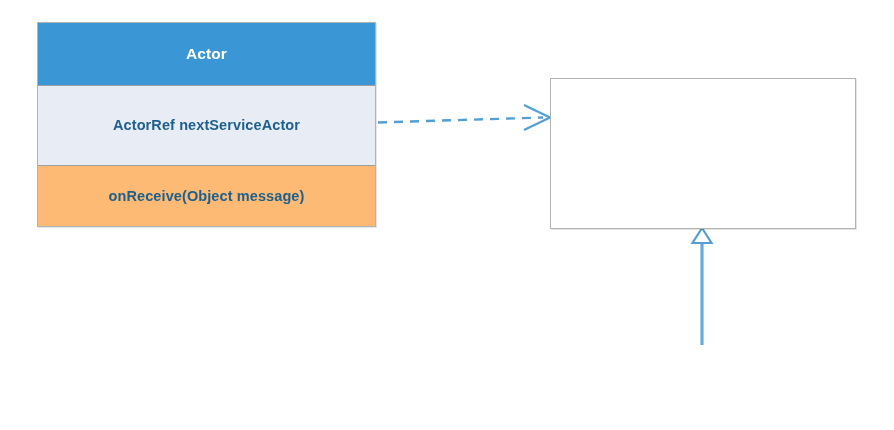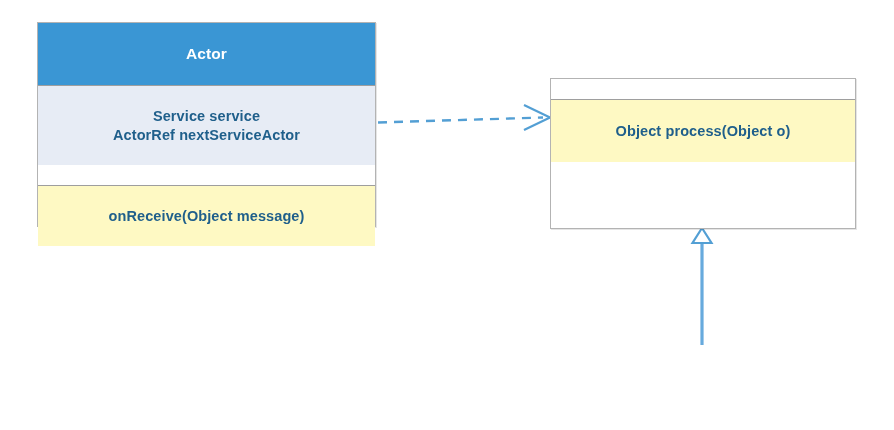--- a/index.html
+++ b/index.html
@@ -54,23 +54,22 @@
     align-items: center;
     justify-content: center;
     text-align: center;
     letter-spacing: 0.1px;
   }
   .attrs {
     background: #e7ecf5;
     border-top: 1px solid #9e9e9e;
   }
   .ops {
-    background: #fef9c3;
+    background: #fdba74;
     border-top: 1px solid #9e9e9e;
-    margin-top: 20px;
   }
 
   
   #actor-box {
     left: 37px;
     top: 22px;
     width: 339px;
     height: 205px;
   }
   #actor-box .uml-header { height: 62px; }
@@ -125,28 +124,24 @@
       <line x1="702" y1="345" x2="702" y2="242" stroke="#67aadd" stroke-width="3.2" stroke-linecap="butt"></line>
       <polygon points="702,228 711.5,243 692.5,243" fill="#ffffff" stroke="#539fd4" stroke-width="2.2" stroke-linejoin="miter"></polygon>
     </g>
   </svg>
 
   <div class="uml-box" id="actor-box">
     <div class="uml-header">
       <span>Actor</span>
     </div>
     <div class="uml-compartment attrs">
-      <span>Service service</span>
       <span>ActorRef nextServiceActor</span>
     </div>
     <div class="uml-compartment ops">
       <span>onReceive(Object message)</span>
     </div>
   </div>
 
   <div class="uml-box" id="service-box">
-    <div class="uml-compartment ops">
-      <span>Object process(Object o)</span>
-    </div>
   </div>
 
 
 </div>
 
 </body></html>

